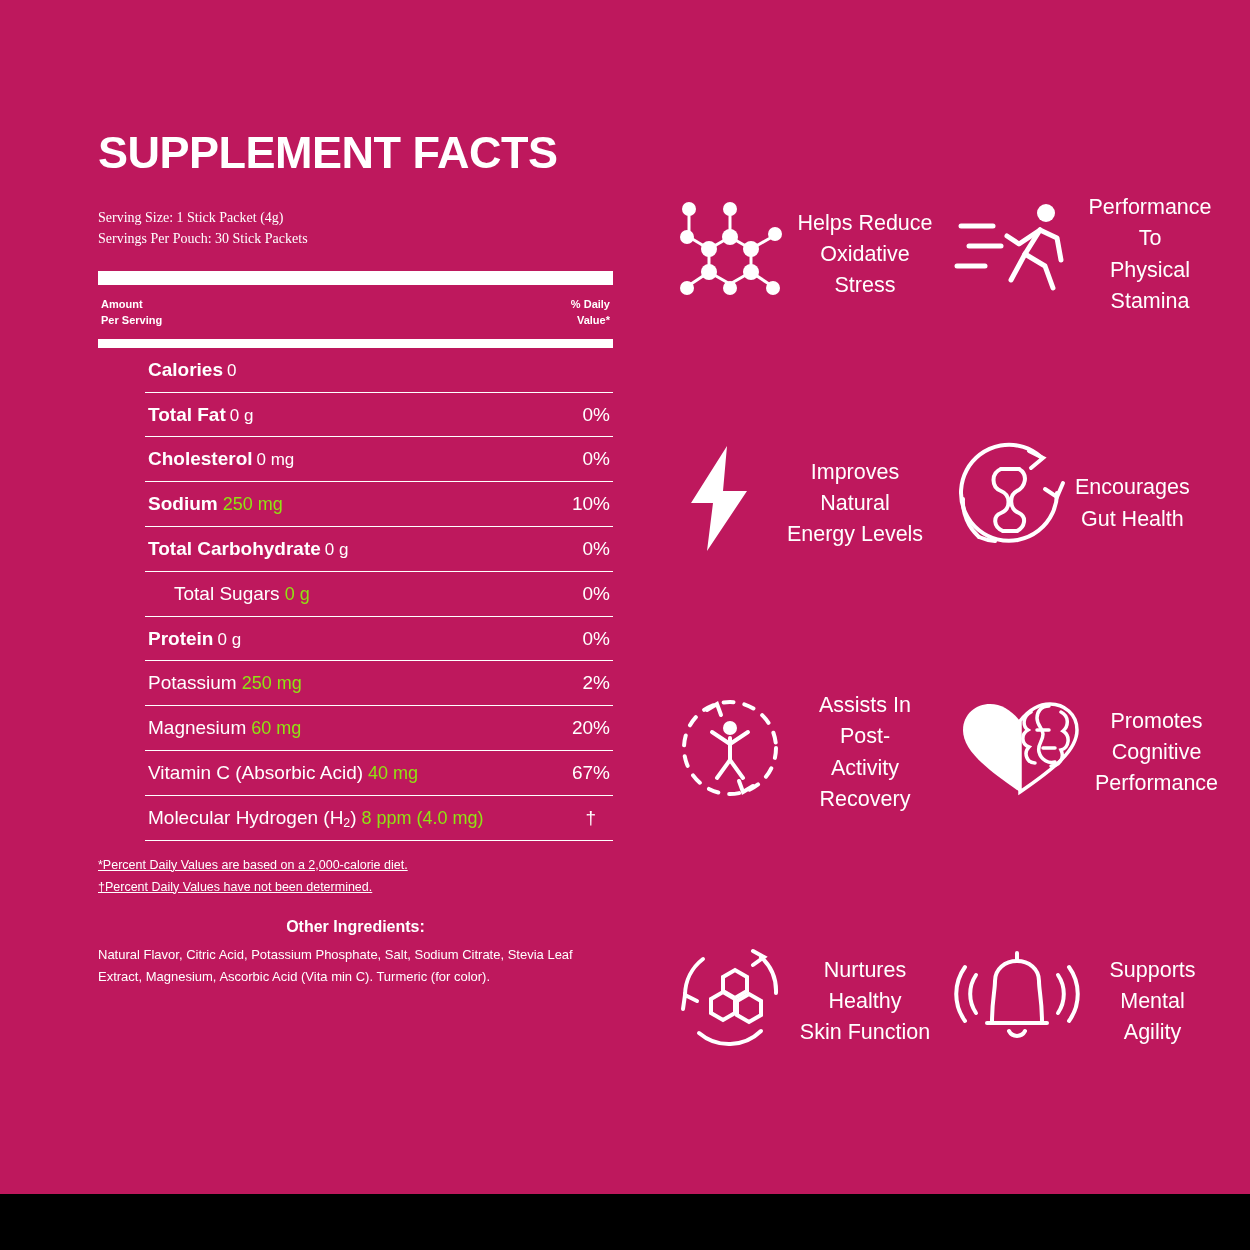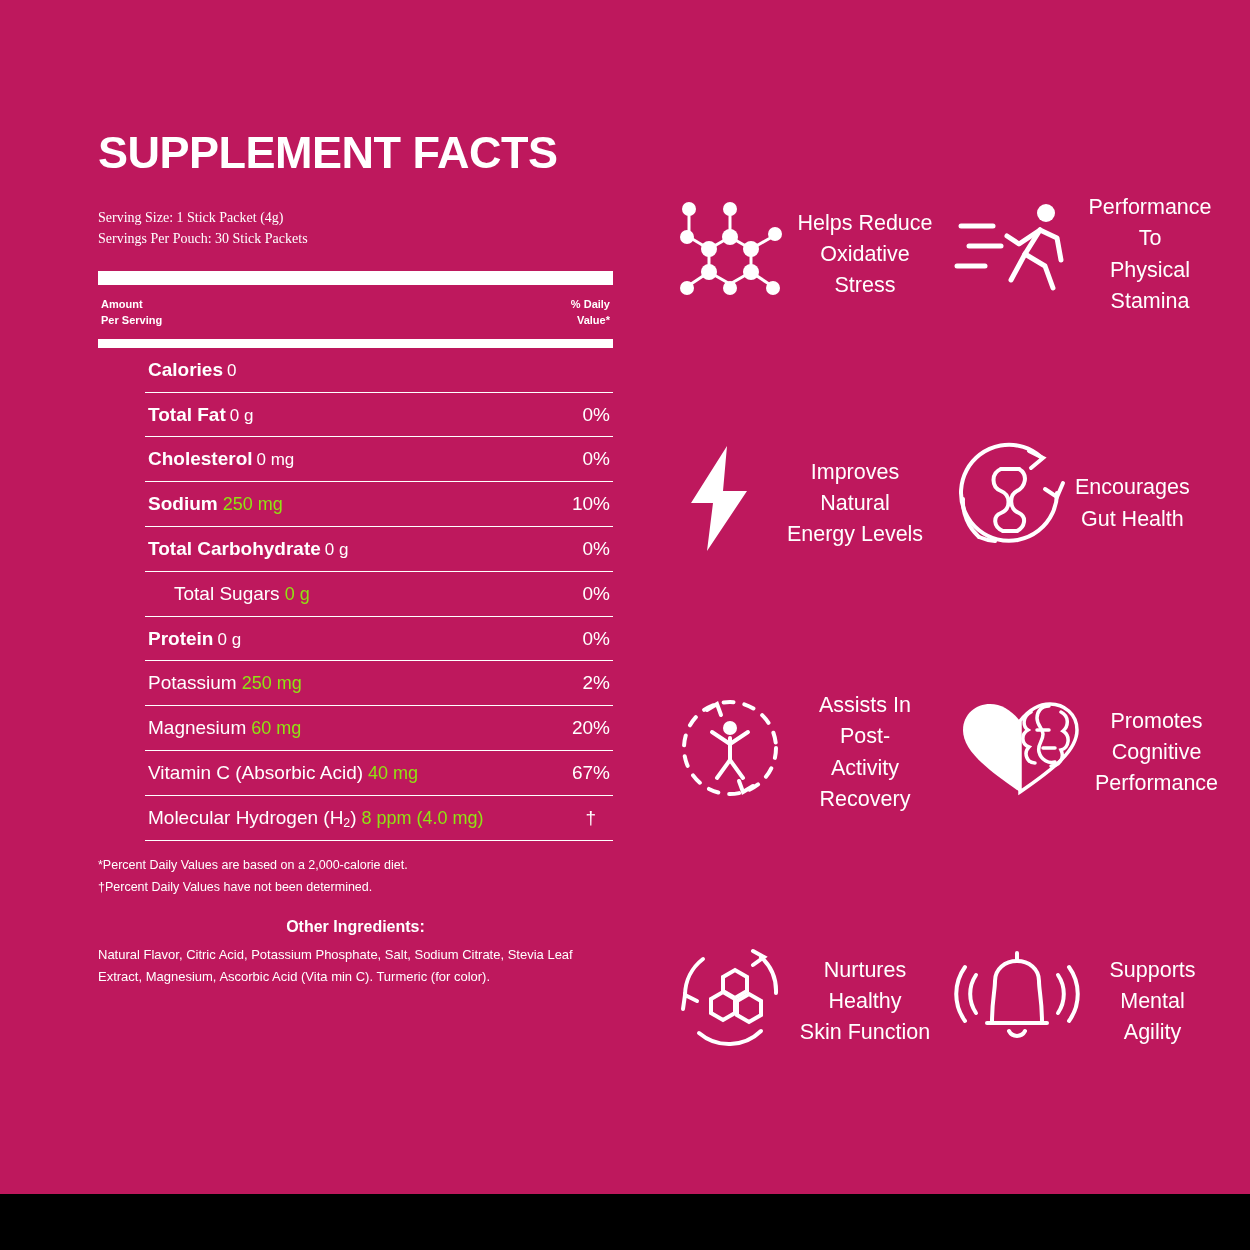--- a/index.html
+++ b/index.html
@@ -107,20 +107,21 @@
     font-size: 0.65em;
     vertical-align: baseline;
     position: relative;
     bottom: -0.25em;
   }
   .footnotes {
     margin-top: 14px;
     font-size: 12.5px;
     line-height: 1.75;
     color: #ffffff;
+    text-decoration: underline;
   }
   .other-title {
     margin-top: 20px;
     font-size: 16px;
     font-weight: bold;
     text-align: center;
   }
   .other-body {
     margin-top: 8px;
     font-size: 13px;

